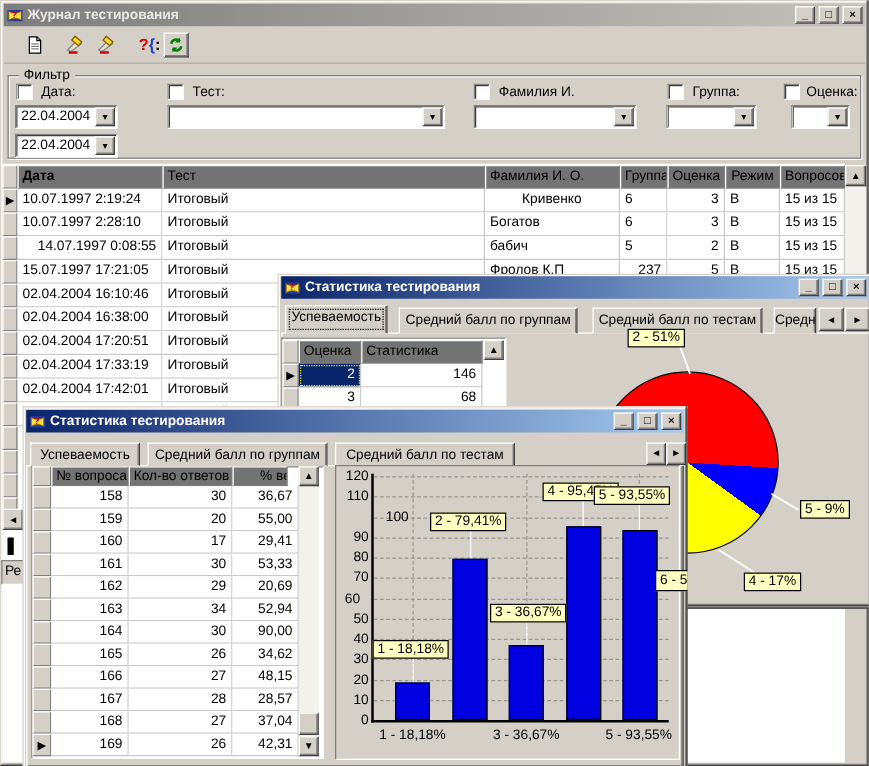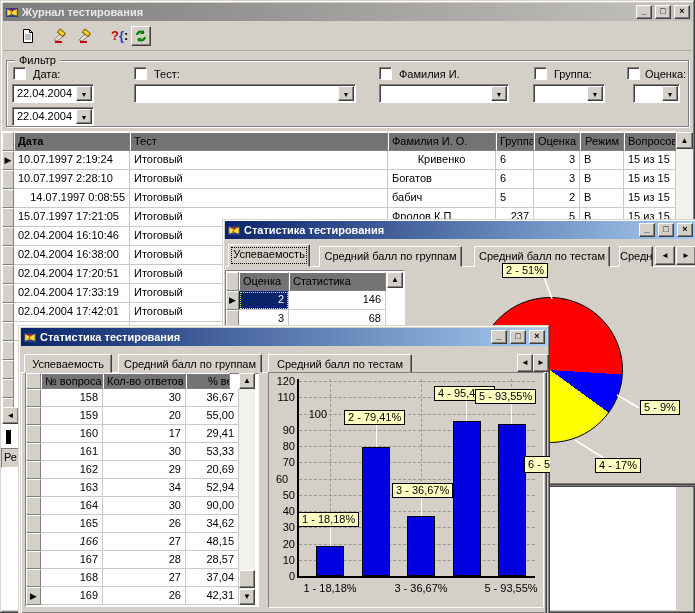--- a/index.html
+++ b/index.html
@@ -346,21 +346,21 @@
       <div class="cell" style="left: 168px; top: 154px; width: 53px; height: 18px; text-align: right; padding: 2px 4px;">52,94</div>
       <div class="rowbtn" style="left: 8px; top: 172px; width: 15px; height: 18px;"></div>
       <div class="cell" style="left: 23px; top: 172px; width: 62px; height: 18px; text-align: right; padding: 2px 4px;">164</div>
       <div class="cell" style="left: 85px; top: 172px; width: 83px; height: 18px; text-align: right; padding: 2px 4px;">30</div>
       <div class="cell" style="left: 168px; top: 172px; width: 53px; height: 18px; text-align: right; padding: 2px 4px;">90,00</div>
       <div class="rowbtn" style="left: 8px; top: 190px; width: 15px; height: 18px;"></div>
       <div class="cell" style="left: 23px; top: 190px; width: 62px; height: 18px; text-align: right; padding: 2px 4px;">165</div>
       <div class="cell" style="left: 85px; top: 190px; width: 83px; height: 18px; text-align: right; padding: 2px 4px;">26</div>
       <div class="cell" style="left: 168px; top: 190px; width: 53px; height: 18px; text-align: right; padding: 2px 4px;">34,62</div>
       <div class="rowbtn" style="left: 8px; top: 208px; width: 15px; height: 18px;"></div>
-      <div class="cell" style="left: 23px; top: 208px; width: 62px; height: 18px; text-align: right; padding: 2px 4px; font-style: italic;">166</div>
+      <div class="cell" style="left: 23px; top: 208px; width: 62px; height: 18px; text-align: right; padding: 2px 4px;">166</div>
       <div class="cell" style="left: 85px; top: 208px; width: 83px; height: 18px; text-align: right; padding: 2px 4px;">27</div>
       <div class="cell" style="left: 168px; top: 208px; width: 53px; height: 18px; text-align: right; padding: 2px 4px;">48,15</div>
       <div class="rowbtn" style="left: 8px; top: 226px; width: 15px; height: 18px;"></div>
       <div class="cell" style="left: 23px; top: 226px; width: 62px; height: 18px; text-align: right; padding: 2px 4px;">167</div>
       <div class="cell" style="left: 85px; top: 226px; width: 83px; height: 18px; text-align: right; padding: 2px 4px;">28</div>
       <div class="cell" style="left: 168px; top: 226px; width: 53px; height: 18px; text-align: right; padding: 2px 4px;">28,57</div>
       <div class="rowbtn" style="left: 8px; top: 244px; width: 15px; height: 18px;"></div>
       <div class="cell" style="left: 23px; top: 244px; width: 62px; height: 18px; text-align: right; padding: 2px 4px;">168</div>
       <div class="cell" style="left: 85px; top: 244px; width: 83px; height: 18px; text-align: right; padding: 2px 4px;">27</div>
       <div class="cell" style="left: 168px; top: 244px; width: 53px; height: 18px; text-align: right; padding: 2px 4px;">37,04</div>

